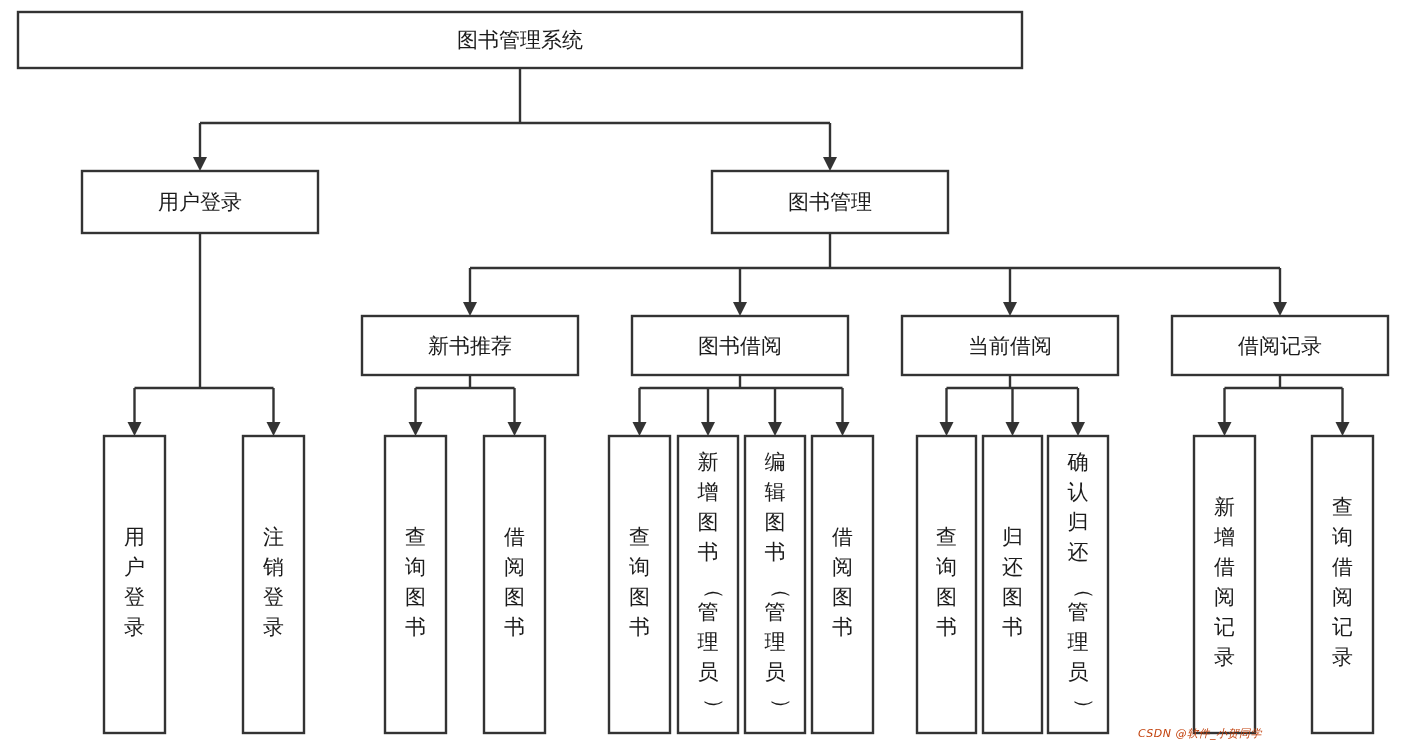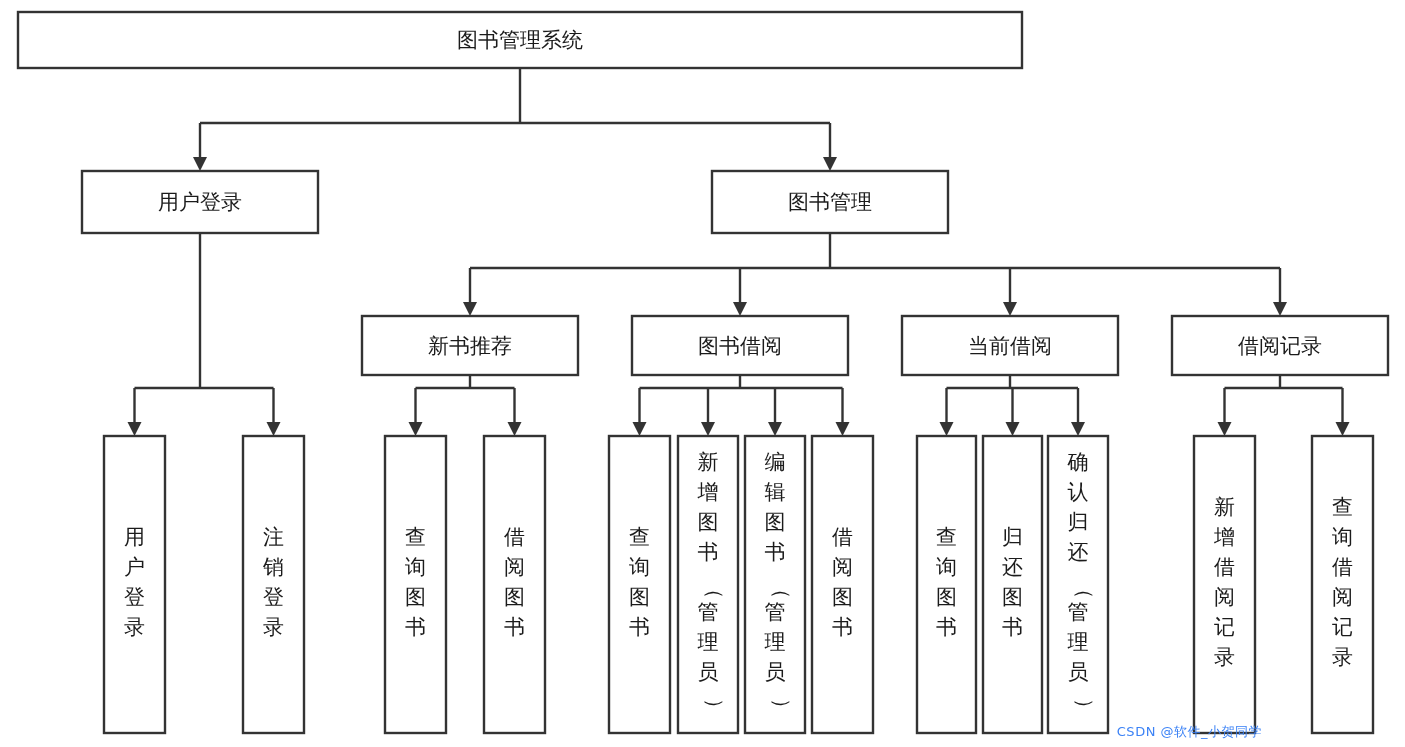--- a/index.html
+++ b/index.html
@@ -51,25 +51,26 @@
   }
   .arrow-head {
     fill: #333333;
     stroke: none;
   }
   .watermark {
     position: absolute;
     right: 10px;
     bottom: 6px;
     font-family: "DejaVu Sans", "Liberation Sans", sans-serif;
-    font-size: 13px;
-    color: #3b82f6;
+    font-size: 11px;
+    color: #c2410c;
     letter-spacing: 0.5px;
     white-space: nowrap;
     pointer-events: none;
+    font-style: italic;
   }
 </style>
 </head>
 <body>
 
 <div id="diagram-root">
   <svg id="flow" viewBox="0 0 1405 747" xmlns="http://www.w3.org/2000/svg">
     <g id="edge-layer">
         <g>
           <path d="M 520 68 L 520 123" class="connector"></path>

